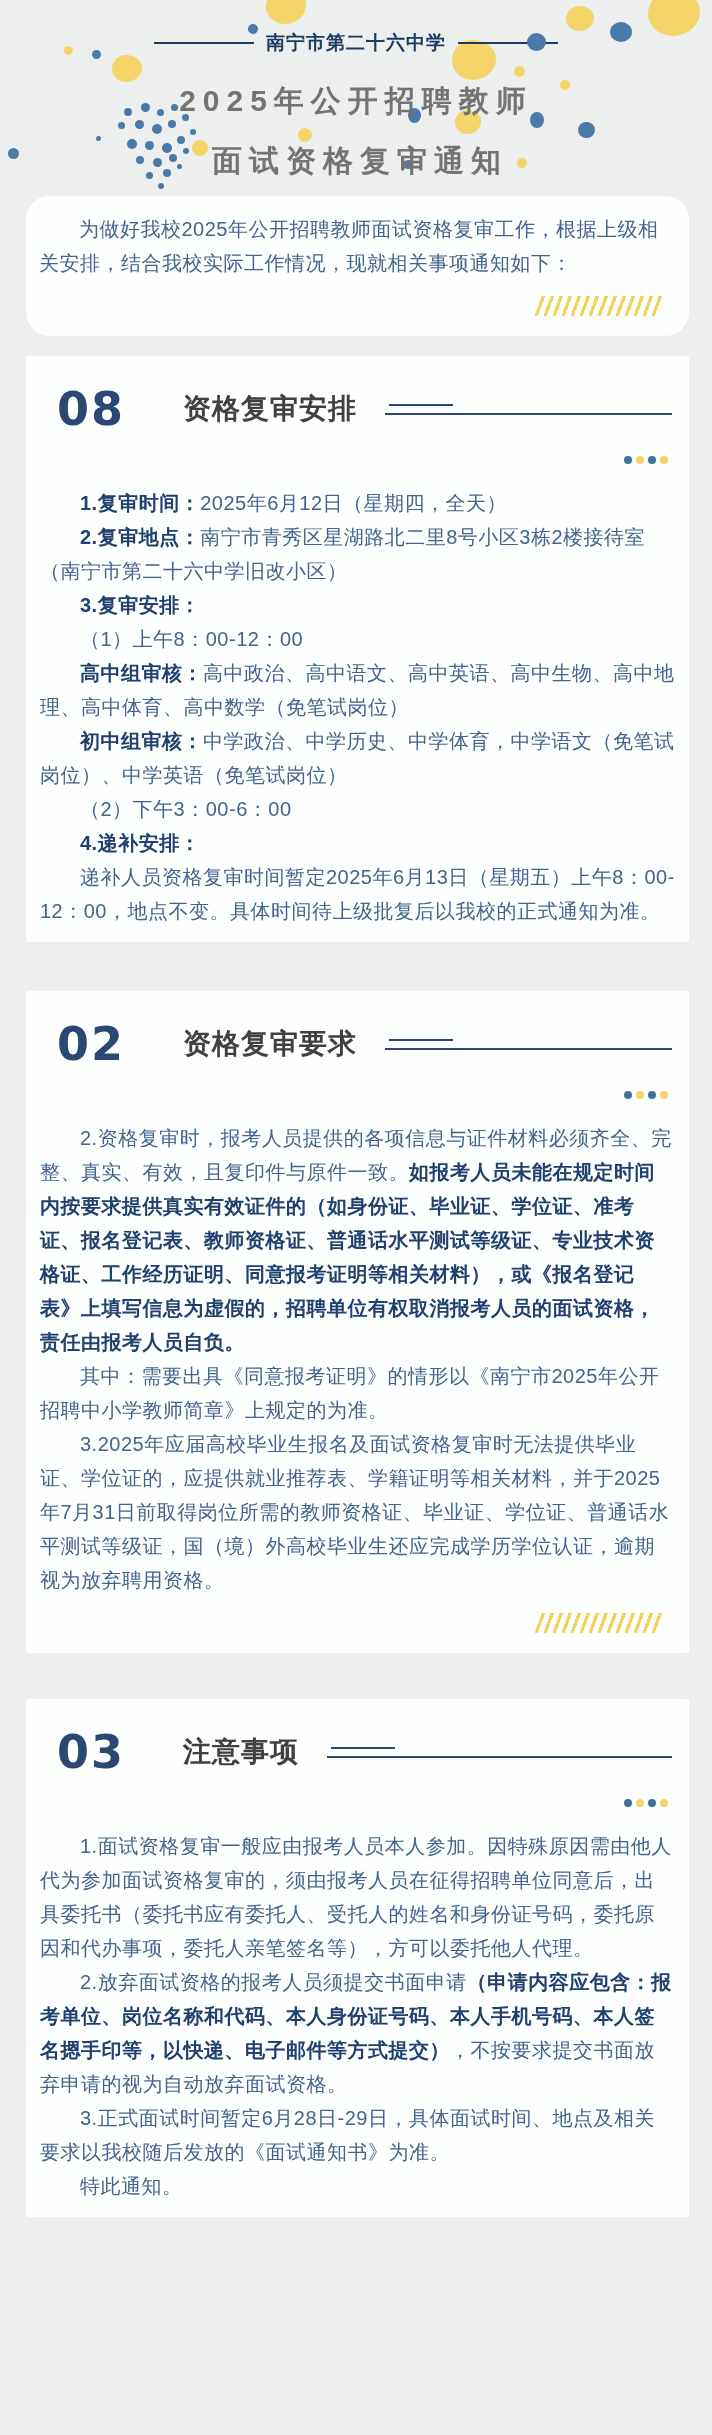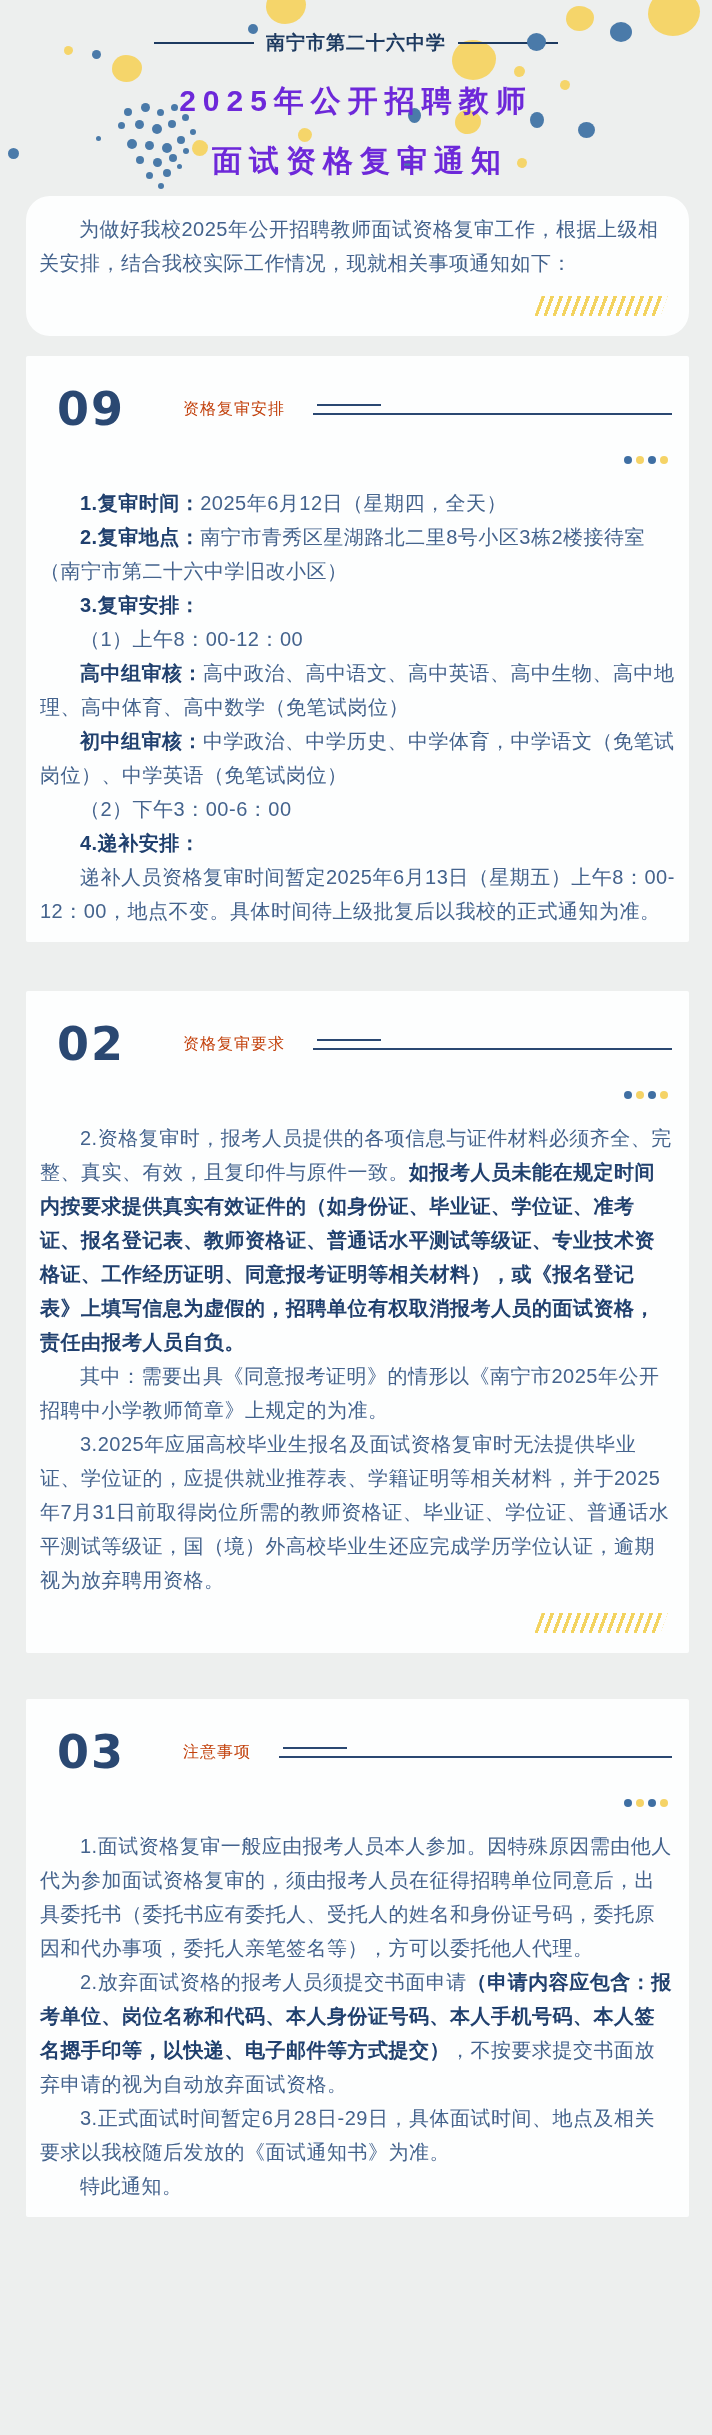--- a/index.html
+++ b/index.html
@@ -21,21 +21,21 @@
     gap:12px;padding-top:30px;
   }
   .school-line{width:100px;height:2px;background:#1d3a60;position:relative;}
   .school-line .line-dot{
     position:absolute;right:12px;top:-9px;width:19px;height:18px;
     background:#4a7aa9;border-radius:50%;
   }
   .school-name{font-size:19px;font-weight:700;color:#1d3a60;letter-spacing:1px;position:relative;z-index:2;}
   .hero-title{
     position:relative;z-index:2;text-align:center;margin:0;
-    font-size:30px;line-height:42px;font-weight:700;color:#6d28d9;letter-spacing:7px;
+    font-size:30px;line-height:42px;font-weight:700;color:#737373;letter-spacing:7px;
   }
   .hero-title.t1{margin-top:24px;}
   .hero-title.t2{margin-top:18px;padding-left:8px;}
 
   
   .card{
     background:#fdfefe;width:663px;margin-left:26px;box-sizing:border-box;
     padding:6px 13px 14px 13px;border-radius:2px;
   }
   .card.intro{margin-bottom:20px;padding-top:12px;border-radius:24px;}
@@ -51,21 +51,21 @@
   }
   .para .b{font-weight:700;color:#20406e;}
   .intro .para{padding-top:4px;}
 
   
   .sec-head{display:flex;align-items:center;padding:26px 2px 0 18px;}
   .sec-num{
     font-size:46px;font-weight:700;color:#2a4872;letter-spacing:2px;
     font-family:"DejaVu Sans","Liberation Sans",sans-serif;
   }
-  .sec-title{font-size:16px;font-weight:400;color:#c2410c;margin-left:58px;letter-spacing:1px;white-space:nowrap;}
+  .sec-title{font-size:28px;font-weight:700;color:#404040;margin-left:58px;letter-spacing:1px;white-space:nowrap;}
   .sec-lines{flex:1;position:relative;height:12px;margin-left:28px;}
   .sec-lines .sl-long{position:absolute;left:0;right:2px;bottom:0;height:2px;background:#2a4872;}
   .sec-lines .sl-short{position:absolute;left:4px;top:1px;width:64px;height:2px;background:#2a4872;}
   .sec-lines i{display:block;}
 
   .dots4{text-align:right;padding:20px 8px 10px 0;font-size:0;line-height:0;}
   .dots4 .d{display:inline-block;width:8px;height:8px;border-radius:50%;margin-left:4px;}
   .dots4 .d.b{background:#3f6fa3;}
   .dots4 .d.y{background:#f5d366;}
 
@@ -144,21 +144,21 @@
   </header>
 
   <section class="card intro">
     <p class="para">为做好我校2025年公开招聘教师面试资格复审工作，根据上级相关安排，结合我校实际工作情况，现就相关事项通知如下：</p>
     <div class="slashes"></div>
   </section>
 
   <div id="sections">
       <section class="card sec">
         <div class="sec-head">
-          <span class="sec-num">09</span>
+          <span class="sec-num">08</span>
           <span class="sec-title">资格复审安排</span>
           <span class="sec-lines">
             <i class="sl-short"></i>
             <i class="sl-long"></i>
           </span>
         </div>
         <div class="dots4"><i class="d b"></i><i class="d y"></i><i class="d b"></i><i class="d y"></i></div>
         <div class="sec-body">
           <p class="para"><span class="b">1.复审时间：</span><span>2025年6月12日（星期四，全天）</span></p>
           <p class="para"><span class="b">2.复审地点：</span><span>南宁市青秀区星湖路北二里8号小区3栋2楼接待室（南宁市第二十六中学旧改小区）</span></p>

